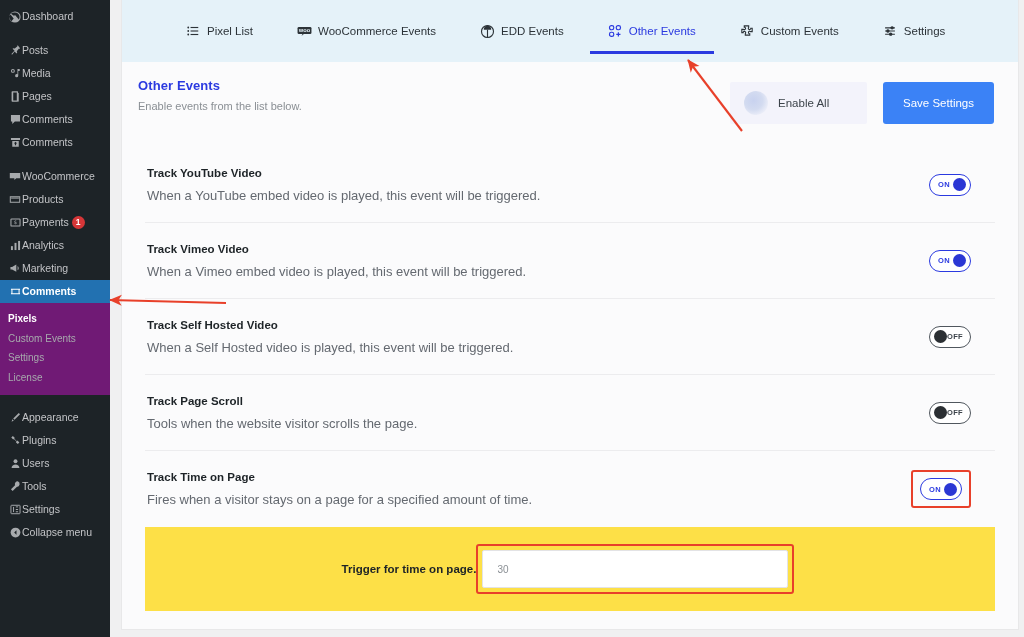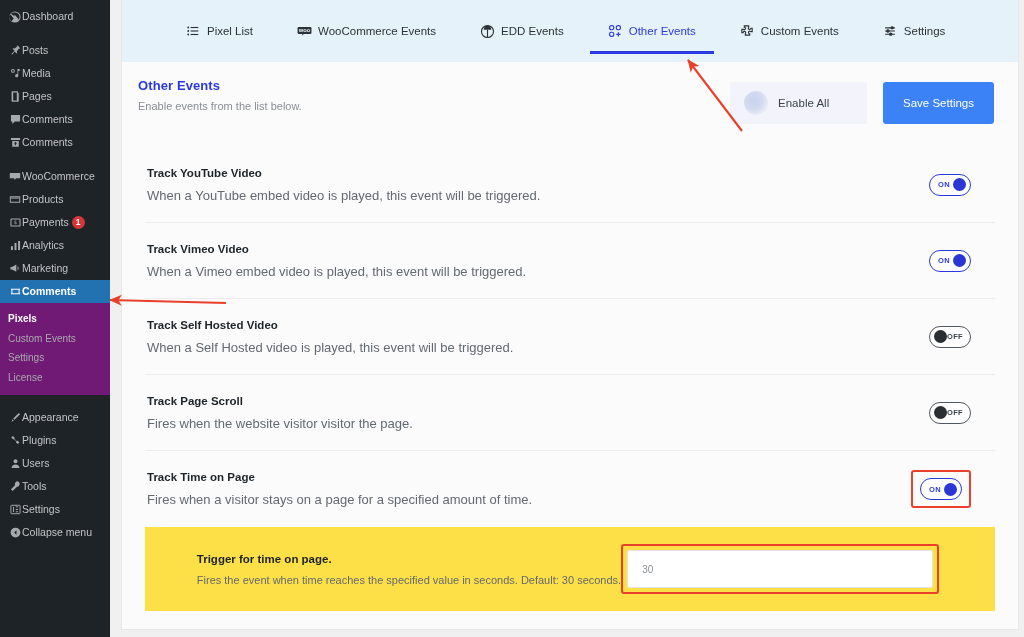--- a/index.html
+++ b/index.html
@@ -504,21 +504,21 @@
           </div>
           <div class="tog off">
             <span class="knob"></span>
             <span class="lbl">OFF</span>
           </div>
         </div>
 
         <div class="row">
           <div>
             <div class="row-title">Track Page Scroll</div>
-            <div class="row-desc">Fires when the website visitor visitor the page.</div>
+            <div class="row-desc">Tools when the website visitor scrolls the page.</div>
           </div>
           <div class="tog off">
             <span class="knob"></span>
             <span class="lbl">OFF</span>
           </div>
         </div>
 
         <div class="row">
           <div>
             <div class="row-title">Track Time on Page</div>
@@ -529,21 +529,20 @@
               <span class="lbl">ON</span>
               <span class="knob"></span>
             </div>
           </div>
         </div>
       </div>
 
       <div class="subpanel">
         <div>
           <div class="sp-title">Trigger for time on page.</div>
-          <div class="sp-desc">Fires the event when time reaches the specified value in seconds. Default: 30 seconds.</div>
         </div>
         <div class="sp-field-wrap">
           <input class="sp-input" type="text" placeholder="30" style="">
         </div>
       </div>
 
     </div>
   </div>
 
   <svg class="overlay" viewBox="0 0 1024 637">

